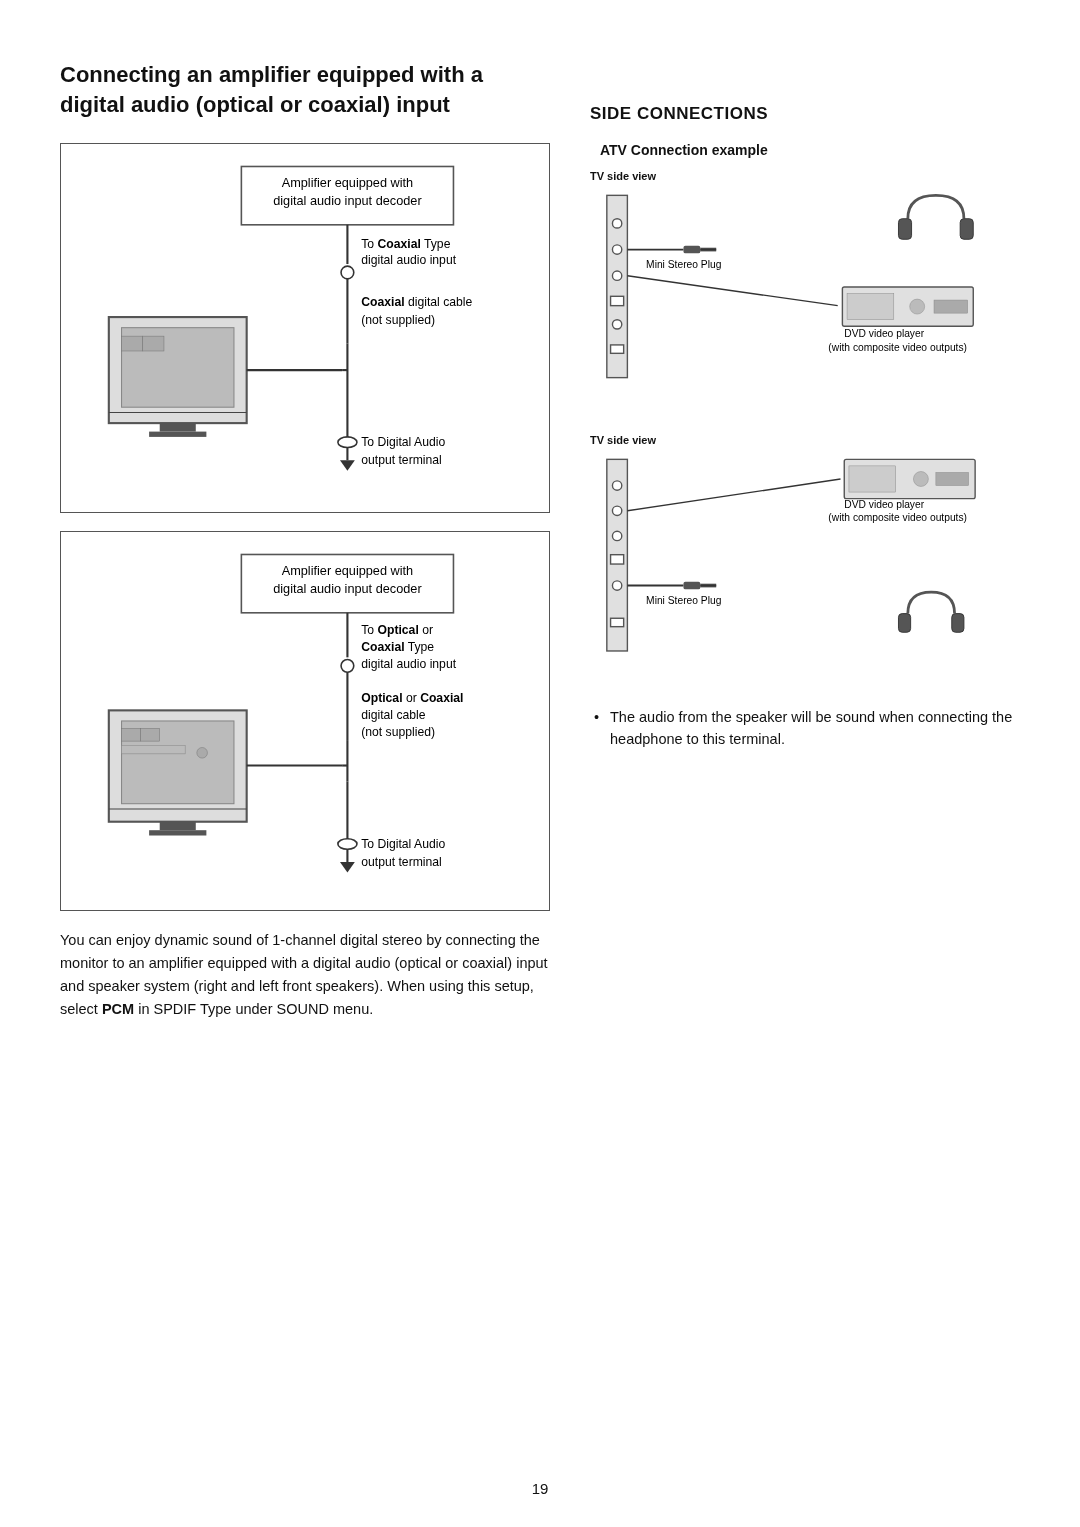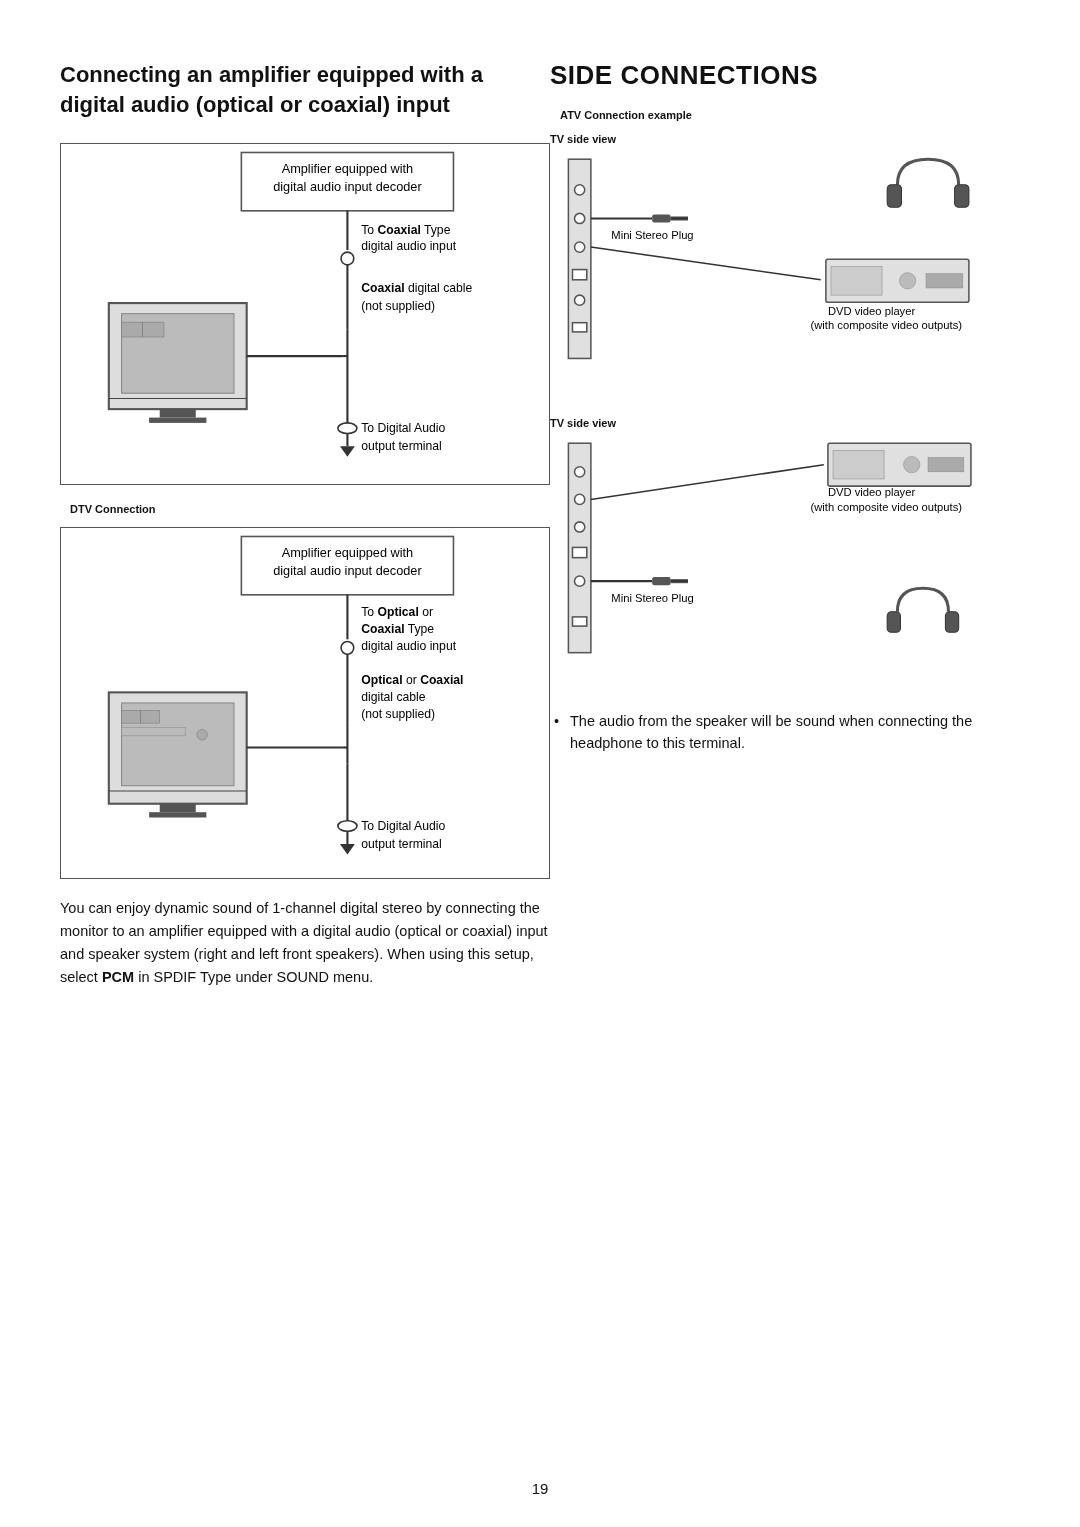--- a/index.html
+++ b/index.html
@@ -11,50 +11,52 @@
       font-size: 15px;
       color: #111;
       position: relative;
     }
     .page {
       width: 1080px;
       min-height: 1527px;
       padding: 60px 60px 60px 60px;
       display: flex;
       flex-direction: row;
+      gap: 40px;
     }
     .left-col {
       flex: 0 0 490px;
       max-width: 490px;
     }
     .right-col {
       flex: 1;
     }
     h1.main-title {
       font-size: 22px;
       font-weight: bold;
       line-height: 1.35;
       margin-bottom: 24px;
     }
     h2.section-title {
-      font-size: 26px;
+      font-size: 17px;
       font-weight: bold;
       letter-spacing: 0.5px;
       margin-bottom: 18px;
       text-transform: uppercase;
+      margin-top: 44px;
     }
     h3.sub-title {
-      font-size: 11px;
+      font-size: 14px;
       font-weight: bold;
       margin-bottom: 12px;
       margin-left: 10px;
     }
     .diagram-box {
       border: 1.5px solid #555;
-      padding: 0 16px;
+      padding: 14px 16px;
       margin-bottom: 18px;
       position: relative;
       background: #fff;
     }
     .bullet-list {
       margin-top: 18px;
       padding-left: 0;
       list-style: none;
     }
     .bullet-list li {
@@ -147,21 +149,20 @@
         <ellipse cx="255" cy="268" rx="9" ry="5" fill="white" stroke="#333" stroke-width="1.5"></ellipse>
         <line x1="255" y1="273" x2="255" y2="285" stroke="#333" stroke-width="2"></line>
 
         <polygon points="248,285 262,285 255,295" fill="#333"></polygon>
 
         <text x="268" y="272" font-size="11.5" font-family="Arial">To Digital Audio</text>
         <text x="268" y="289" font-size="11.5" font-family="Arial">output terminal</text>
       </svg>
     </div>
 
-    <h3 class="sub-title">DTV Connection</h3>
     <div class="diagram-box">
       <svg class="svg-diagram" viewBox="0 0 430 330" xmlns="http://www.w3.org/2000/svg">
 
         <rect x="155" y="8" width="200" height="55" fill="white" stroke="#555" stroke-width="1.5"></rect>
         <text x="255" y="27" text-anchor="middle" font-size="12" font-family="Arial">Amplifier equipped with</text>
         <text x="255" y="44" text-anchor="middle" font-size="12" font-family="Arial">digital audio input decoder</text>
 
         <line x1="255" y1="63" x2="255" y2="105" stroke="#333" stroke-width="2"></line>
 
         <text x="268" y="83" font-size="11.5" font-family="Arial">To <tspan font-weight="bold">Optical</tspan> or</text>

